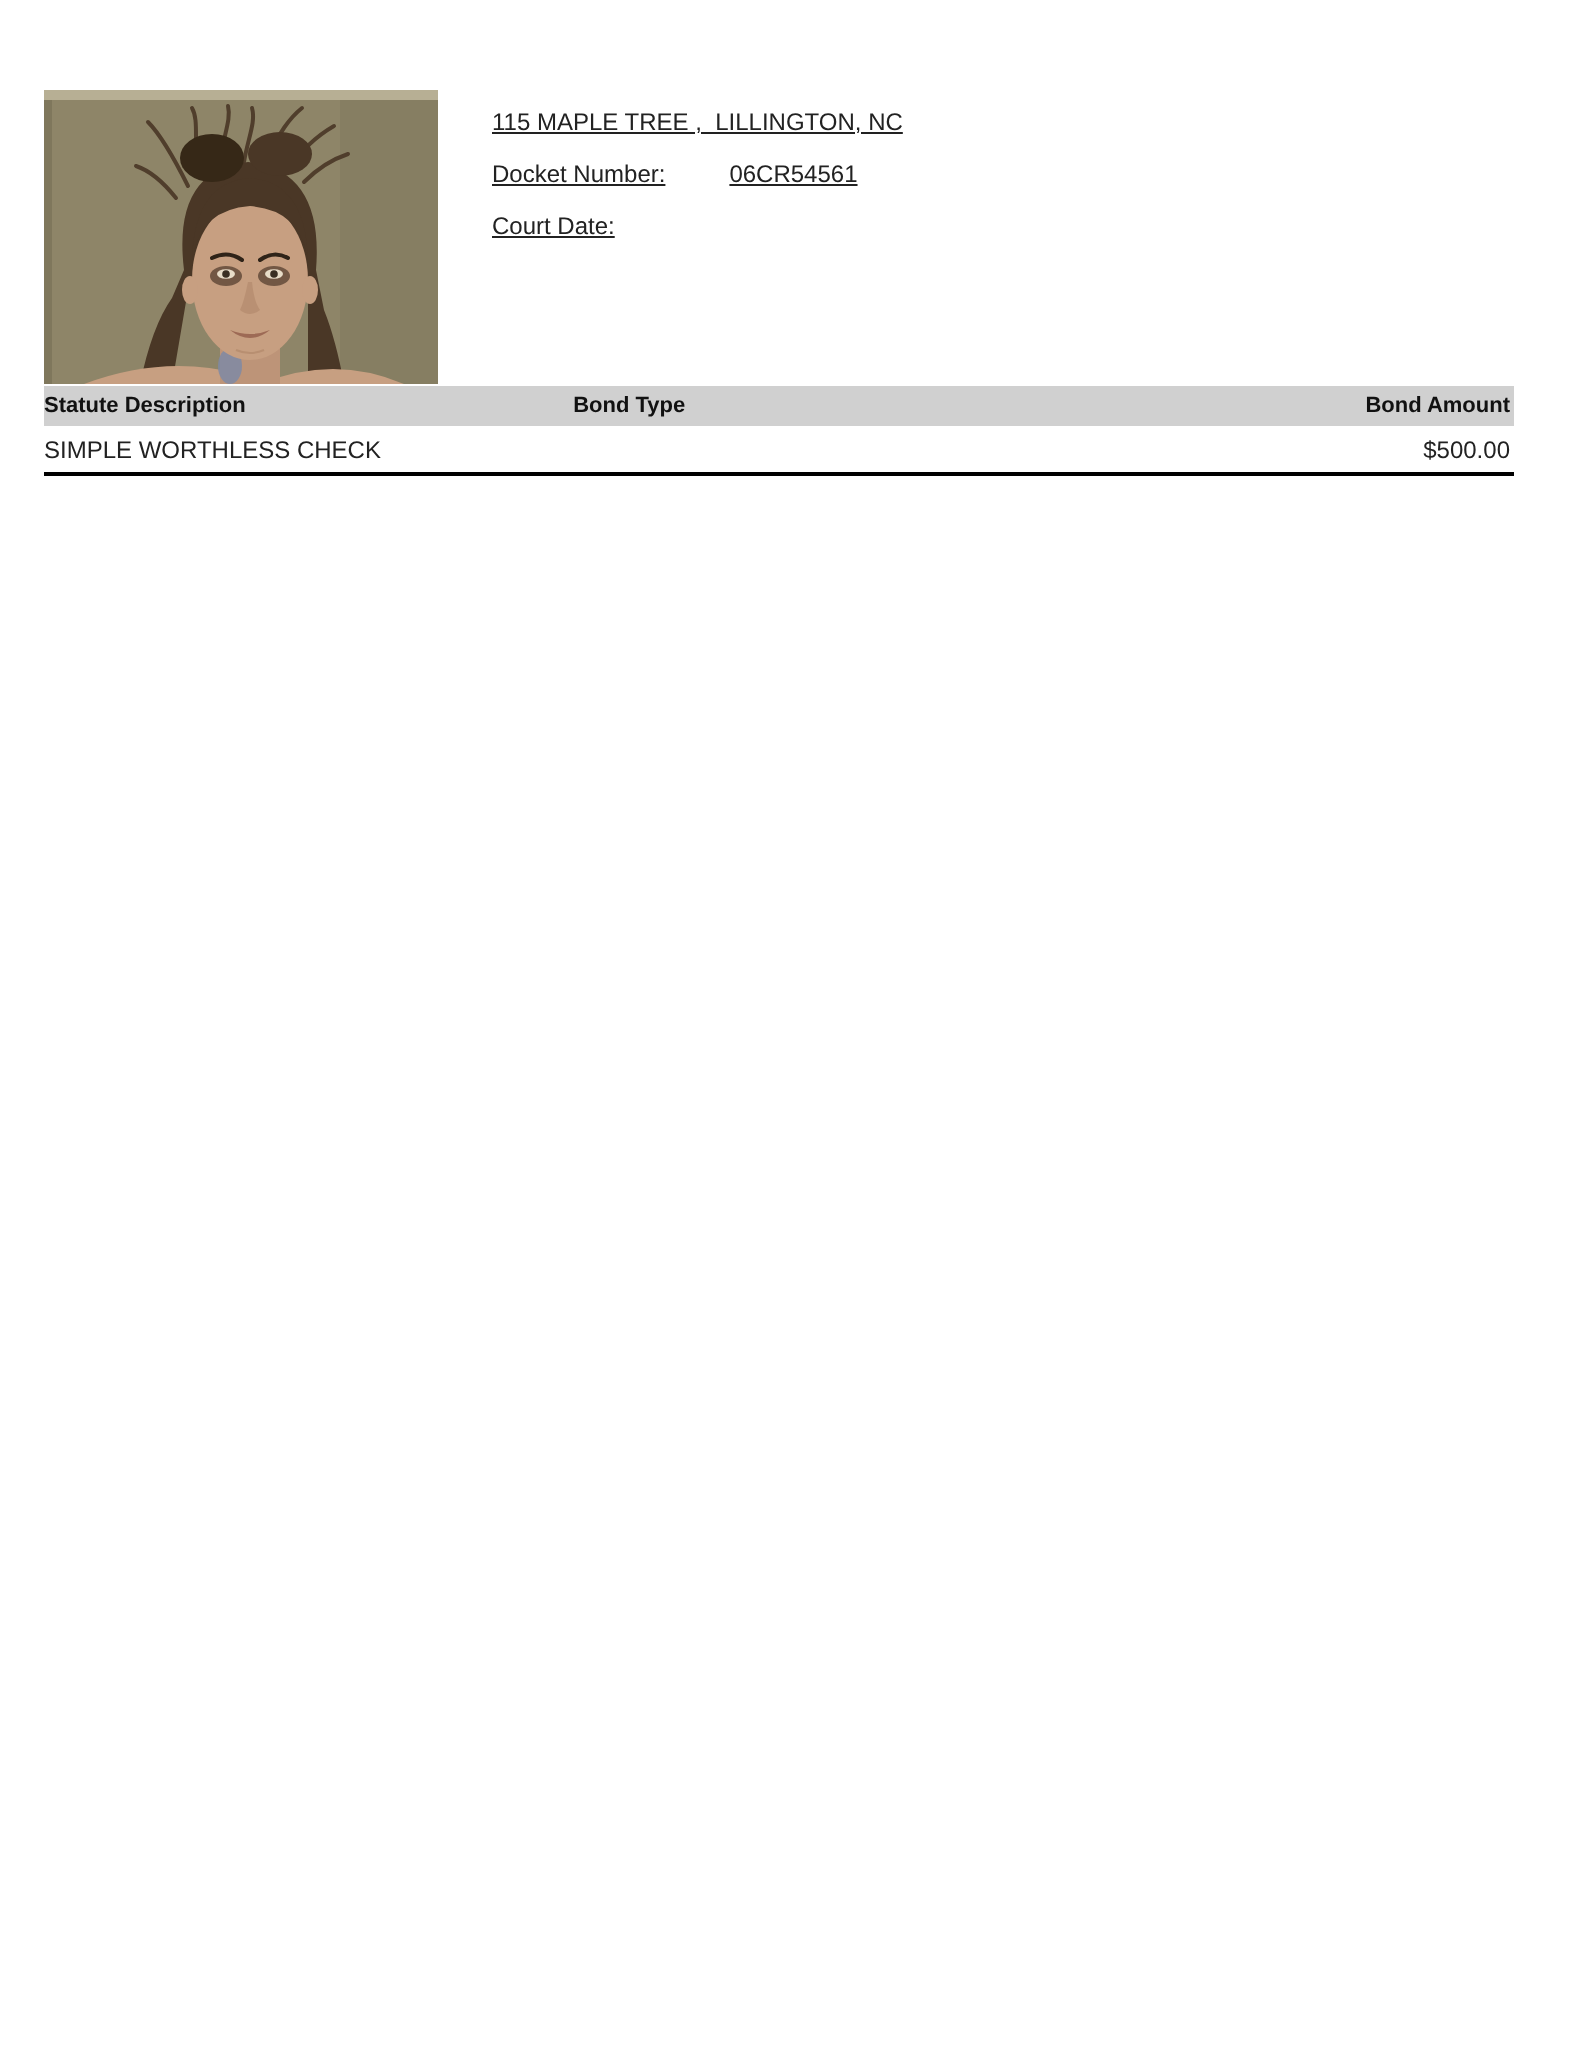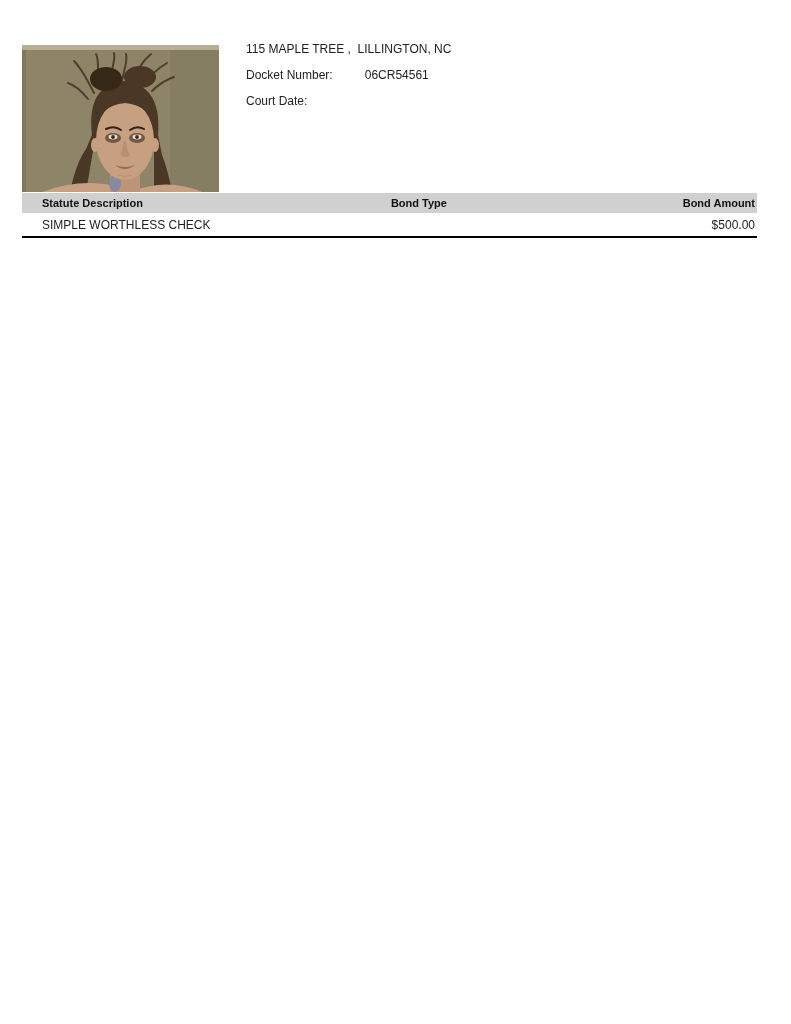--- a/index.html
+++ b/index.html
@@ -28,22 +28,23 @@
   .info {
     position: absolute;
     left: 246px;
     top: 42px;
     font-size: 12px;
     color: #222222;
   }
   .info-line {
     height: 26px;
     display: flex;
-    align-items: flex-start;
+    align-items: flex-end;
     white-space: pre;
+    text-decoration: underline;
   }
   .info-line .val-dob { margin-left: 16px; }
   .info-line .val-docket { margin-left: 32px; }
   .info-line .val-court { margin-left: 16px; }
 
   
   .charge-table {
     position: absolute;
     left: 22px;
     top: 193px;
@@ -59,22 +60,22 @@
     color: #111111;
   }
   .trow {
     height: 23px;
     display: flex;
     align-items: center;
     font-size: 12px;
     color: #222222;
     border-bottom: 2px solid #000000;
   }
-  .c1 { width: 36%; text-align: left; padding-left: 20px; box-sizing: border-box; }
-  .c2 { width: 36%; text-align: center; box-sizing: border-box; }
+  .c1 { width: 36%; text-align: left; padding-left: 0; box-sizing: border-box; }
+  .c2 { width: 36%; text-align: left; box-sizing: border-box; }
   .c3 { flex: 1; text-align: right; padding-right: 2px; box-sizing: border-box; }
 </style>
 </head>
 <body>
 
 <div class="page">
 
   <div class="photo">
     <svg width="197" height="147" viewBox="0 0 197 147" xmlns="http://www.w3.org/2000/svg">
 

